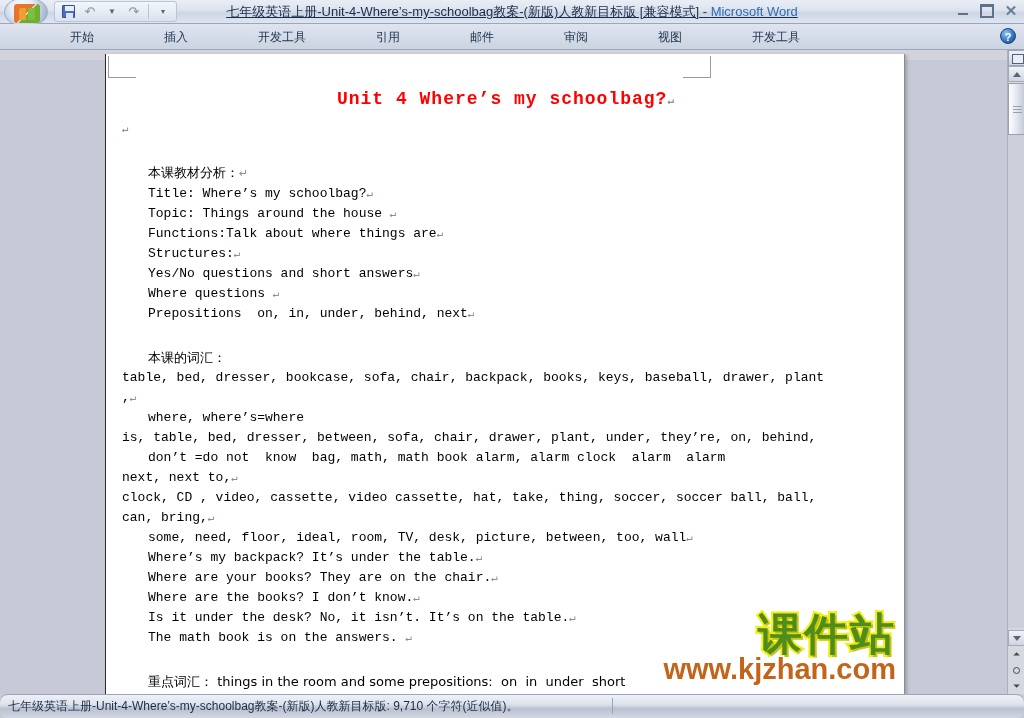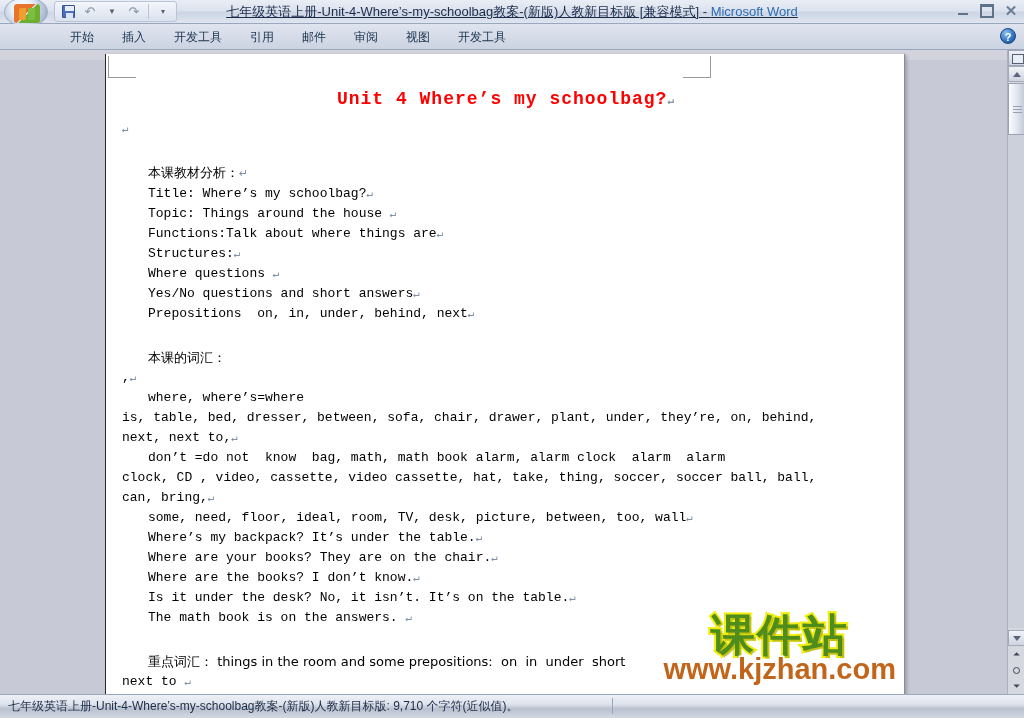--- a/index.html
+++ b/index.html
@@ -62,21 +62,21 @@
   .wc-min:after { content:""; display:block; width:10px; height:2px; background:#5e7289; margin-top:6px; }
   .wc-max:after { content:""; display:block; width:10px; height:9px; border:2px solid #5e7289; border-top-width:3px; }
   .wc-close { font-size:15px; font-weight:bold; color:#6a7f96; }
 
   
   .ribbon {
     position: absolute; top: 24px; left: 0; width: 1024px; height: 26px;
     background: linear-gradient(to bottom, #dfe4ef 0%, #ccd3e1 100%);
     border-bottom: 1px solid #9aa6bb;
   }
-  .tabs { position:absolute; left:56px; top:0; height:26px; display:flex; align-items:center; }
+  .tabs { position:absolute; left:56px; top:0; height:26px; display:flex; align-items:center;gap:42px; }
   .tab {
     height: 26px; line-height: 26px; padding: 0 14px;
     font-size: 12px; color: #19334f; cursor: pointer; white-space: nowrap;
   }
   .help-btn {
     position:absolute; right:8px; top:4px; width:16px; height:16px; border-radius:50%;
     background: radial-gradient(circle at 35% 30%, #8fc2ee 0%, #2f6fbd 60%, #1b4f92 100%);
     color:#fff; font-size:11px; font-weight:bold; text-align:center; line-height:16px;
     cursor:pointer; border:1px solid #16457f;
   }
@@ -107,25 +107,26 @@
     letter-spacing: 1px; margin: 8px 0 10px 0; white-space: nowrap;
   }
   .pl { line-height: 20px; white-space: pre-wrap; word-break: break-word; }
   .pl.ind { text-indent: 26px; }
   .pl.cn { font-family: "DejaVu Sans", "Liberation Sans", sans-serif; font-size: 13px; margin-top: 24px; }
   .pilcrow { color: #7f8fa6; font-size: 11px; }
 
   
   .watermark { position:absolute; right:8px; bottom:10px; text-align:center; pointer-events:none; }
   .wm-cn {
-    font-family:Liberation Sans, sans-serif;
+    font-family:Liberation Serif, serif;
     font-size: 44px; font-weight: bold; color:#4e8c1b; letter-spacing:2px;
     -webkit-text-stroke: 4px #f2ee12; paint-order: stroke fill;
     text-shadow: 2px 2px 0 rgba(0,0,0,.18);
     line-height: 1;
+    text-align: right;
   }
   .wm-url {
     font-family:"Liberation Sans",sans-serif;
     font-size: 29px; font-weight: bold; color:#c2651a; letter-spacing:0px;
     -webkit-text-stroke: 3px #ffffff; paint-order: stroke fill;
     margin-top:-2px; line-height:1;
   }
 
   
   .vscroll {
@@ -144,20 +145,21 @@
     background: repeating-linear-gradient(to bottom,#98a0b1 0 1px,transparent 1px 3px); }
   .vs-nav { position:absolute; bottom:0; left:0; width:17px; }
   .vs-nav div { width:17px; height:16px; display:flex; align-items:center; justify-content:center; cursor:pointer; font-size:9px; color:#3f4758; }
   .vs-circle { width:7px; height:7px; border:1px solid #3f4758; border-radius:50%; }
 
   
   .statusbar {
     position: absolute; left: 0; bottom: 0; width: 1024px; height: 24px;
     background: linear-gradient(to bottom,#eef1f7 0%, #dfe3ec 40%, #b9c0cf 60%, #d3d8e3 100%);
     border-top: 1px solid #9aa6bb;
+    border-radius: 8px;
   }
   .status-text {
     position:absolute; left:8px; top:0; height:22px; line-height:22px;
     font-size: 12px; color:#1e2d47; white-space:nowrap;
   }
   .status-sep { position:absolute; left:612px; top:3px; width:1px; height:16px; background:#9aa6bb; }
 </style>
 </head>
 <body>
 
@@ -219,29 +221,30 @@
         <div class="doc-title">
           <span>Unit 4 Where’s my schoolbag?</span><span class="pilcrow">↵</span>
         </div>
 
       <div class="pl"><span class="pilcrow">↵</span></div>
           <div class="pl ind cn"><span>本课教材分析：</span><span class="pilcrow">↵</span></div>
           <div class="pl ind"><span>Title: Where’s my schoolbag?</span><span class="pilcrow">↵</span></div>
           <div class="pl ind"><span>Topic: Things around the house </span><span class="pilcrow">↵</span></div>
           <div class="pl ind"><span>Functions:Talk about where things are</span><span class="pilcrow">↵</span></div>
           <div class="pl ind"><span>Structures:</span><span class="pilcrow">↵</span></div>
+          <div class="pl ind"><span>Yes/No questions and short answers</span><span class="pilcrow">↵</span></div>
           <div class="pl ind"><span>Where questions </span><span class="pilcrow">↵</span></div>
-          <div class="pl ind"><span>Yes/No questions and short answers</span><span class="pilcrow">↵</span></div>
           <div class="pl ind"><span>Prepositions  on, in, under, behind, next</span><span class="pilcrow">↵</span></div>
           <div class="pl ind cn"><span>本课的词汇：</span></div>
+          <div class="pl"><span>table, bed, dresser, bookcase, sofa, chair, backpack, books, keys, baseball, drawer, plant</span></div>
           <div class="pl"><span>,</span><span class="pilcrow">↵</span></div>
           <div class="pl ind"><span>where, where’s=where</span></div>
           <div class="pl"><span>is, table, bed, dresser, between, sofa, chair, drawer, plant, under, they’re, on, behind,</span></div>
+          <div class="pl ind"><span>don’t =do not  know  bag, math, math book alarm, alarm clock  alarm  alarm</span></div>
           <div class="pl"><span>next, next to,</span><span class="pilcrow">↵</span></div>
-          <div class="pl ind"><span>don’t =do not  know  bag, math, math book alarm, alarm clock  alarm  alarm</span></div>
           <div class="pl"><span>clock, CD , video, cassette, video cassette, hat, take, thing, soccer, soccer ball, ball,</span></div>
           <div class="pl"><span>can, bring,</span><span class="pilcrow">↵</span></div>
           <div class="pl ind"><span>some, need, floor, ideal, room, TV, desk, picture, between, too, wall</span><span class="pilcrow">↵</span></div>
           <div class="pl ind"><span>Where’s my backpack? It’s under the table.</span><span class="pilcrow">↵</span></div>
           <div class="pl ind"><span>Where are your books? They are on the chair.</span><span class="pilcrow">↵</span></div>
           <div class="pl ind"><span>Where are the books? I don’t know.</span><span class="pilcrow">↵</span></div>
           <div class="pl ind"><span>Is it under the desk? No, it isn’t. It’s on the table.</span><span class="pilcrow">↵</span></div>
           <div class="pl ind"><span>The math book is on the answers. </span><span class="pilcrow">↵</span></div>
           <div class="pl ind cn"><span>重点词汇： things in the room and some prepositions:  on  in  under  short</span></div>
           <div class="pl"><span>next to </span><span class="pilcrow">↵</span></div>

